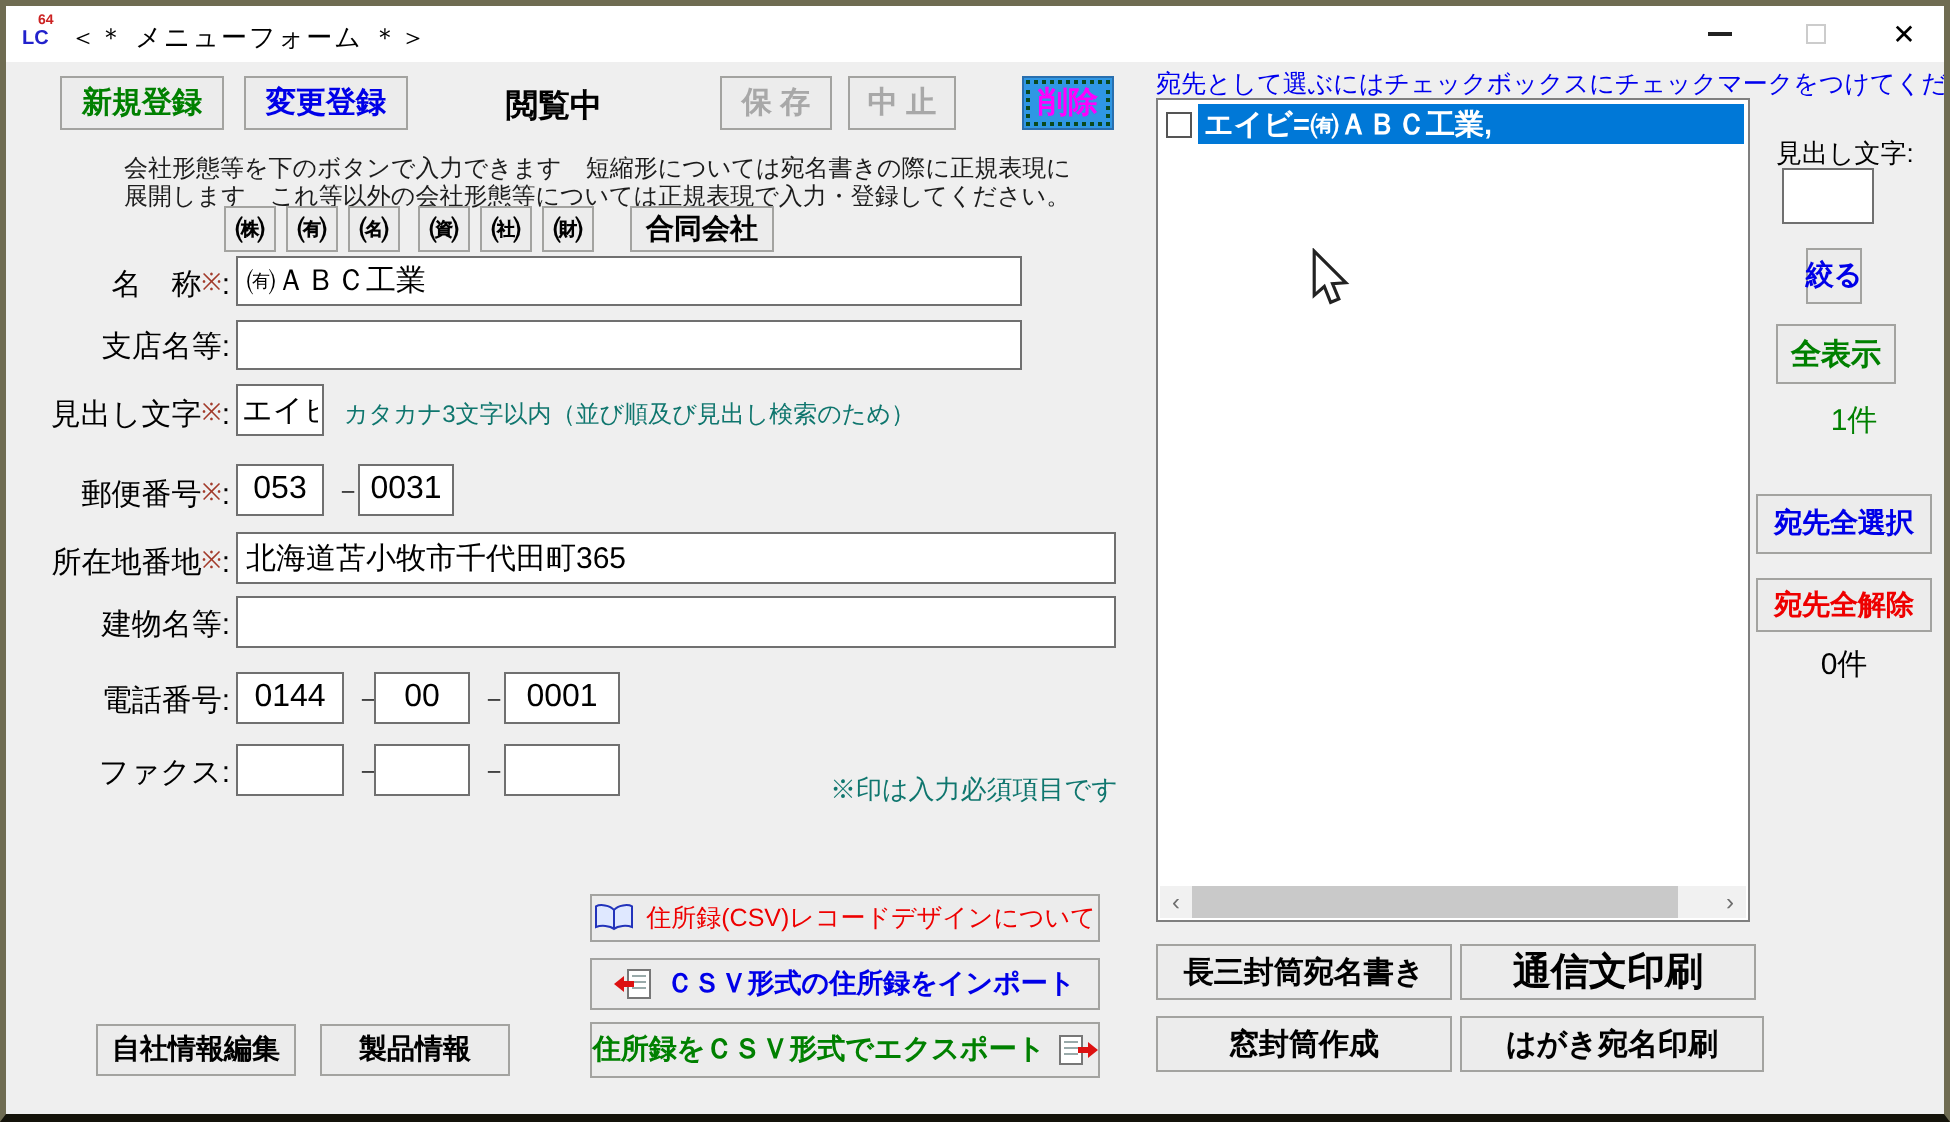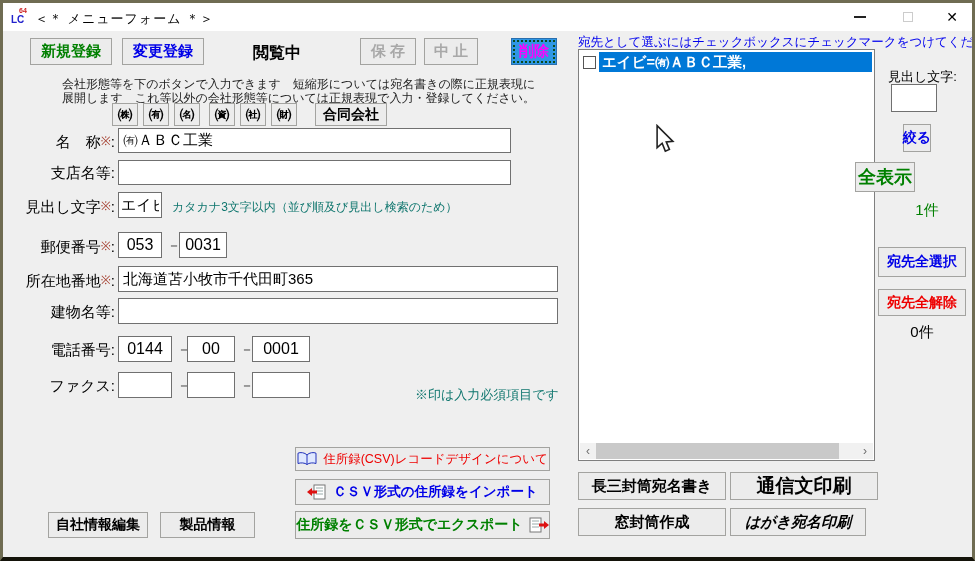--- a/index.html
+++ b/index.html
@@ -188,28 +188,28 @@
       <div class="hs-arrow">‹</div>
       <div class="hs-thumb"></div>
       <div style="flex:1;"></div>
       <div class="hs-arrow">›</div>
     </div>
   </div>
 
   <div class="abs" style="left:885px;top:65px;font-size:13px;">見出し文字:</div>
   <input class="tb" style="left: 888px; top: 81px; width: 46px; height: 28px;" value="">
   <div class="btn blue" style="left:900px;top:121px;width:28px;height:28px;font-size:14px;">絞る</div>
-  <div class="btn green" style="left:852px;top:159px;width:60px;height:30px;font-size:18px;">全表示</div>
+  <div class="btn green" style="left:885px;top:159px;width:60px;height:30px;font-size:15px;">全表示</div>
   <div class="cnt" style="left:894px;top:198px;width:60px;text-align:center;color:#008000;font-weight:normal;">1件</div>
   <div class="btn blue" style="left:875px;top:244px;width:88px;height:30px;font-size:14px;">宛先全選択</div>
   <div class="btn red" style="left:875px;top:286px;width:88px;height:27px;font-size:14px;">宛先全解除</div>
   <div class="cnt" style="left:875px;top:320px;width:88px;text-align:center;font-weight:normal;">0件</div>
 
   <div class="btn" style="left:575px;top:469px;width:148px;height:28px;font-size:15px;">長三封筒宛名書き</div>
   <div class="btn" style="left:727px;top:469px;width:148px;height:28px;font-size:19px;">通信文印刷</div>
   <div class="btn" style="left:575px;top:505px;width:148px;height:28px;font-size:15px;">窓封筒作成</div>
-  <div class="btn" style="left:727px;top:505px;width:136px;height:28px;font-size:15px;font-style:italic;">はがき宛名印刷</div>
+  <div class="btn" style="left:727px;top:505px;width:152px;height:28px;font-size:15px;">はがき宛名印刷</div>
 
   <svg class="cursor" style="left:652px;top:121px;" width="20" height="30" viewBox="0 0 12 19">
     <path d="M1 1 L1 15 L4.2 12.2 L6.2 17.2 L8.8 16.1 L6.8 11.3 L11 11 Z" fill="#ffffff" stroke="#222" stroke-width="1"></path>
   </svg>
 
 </div>
 
 </body></html>

